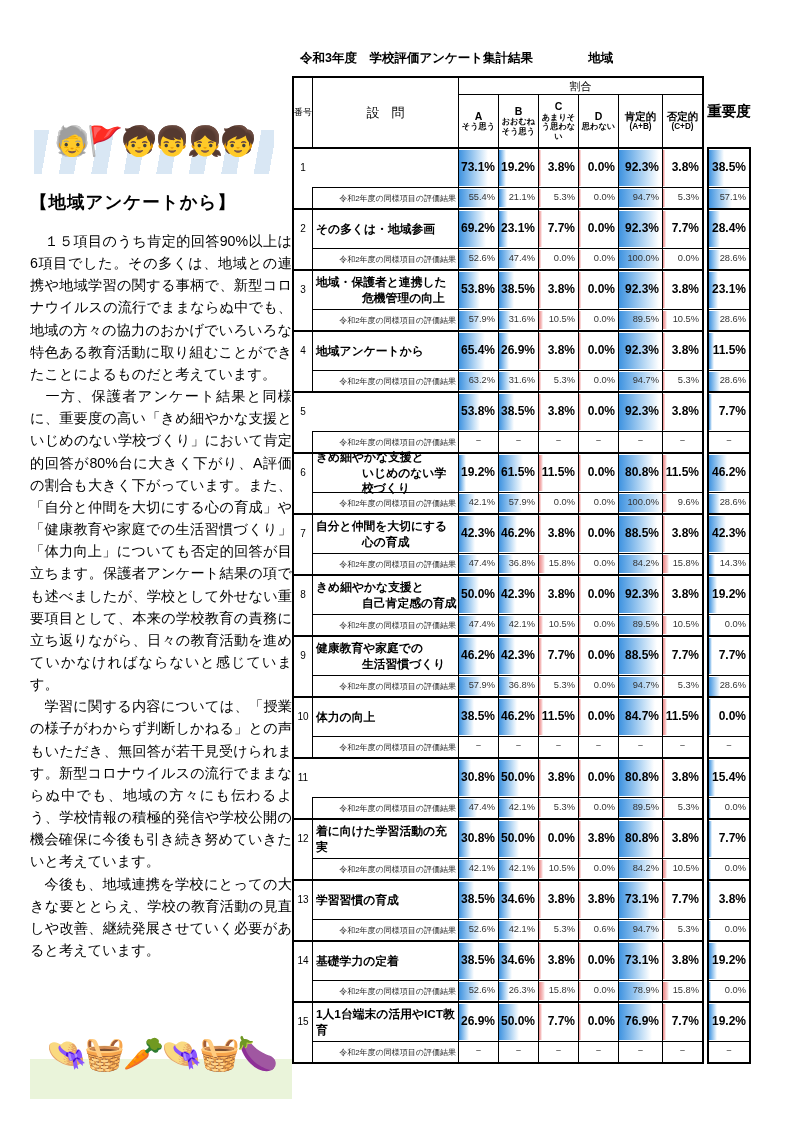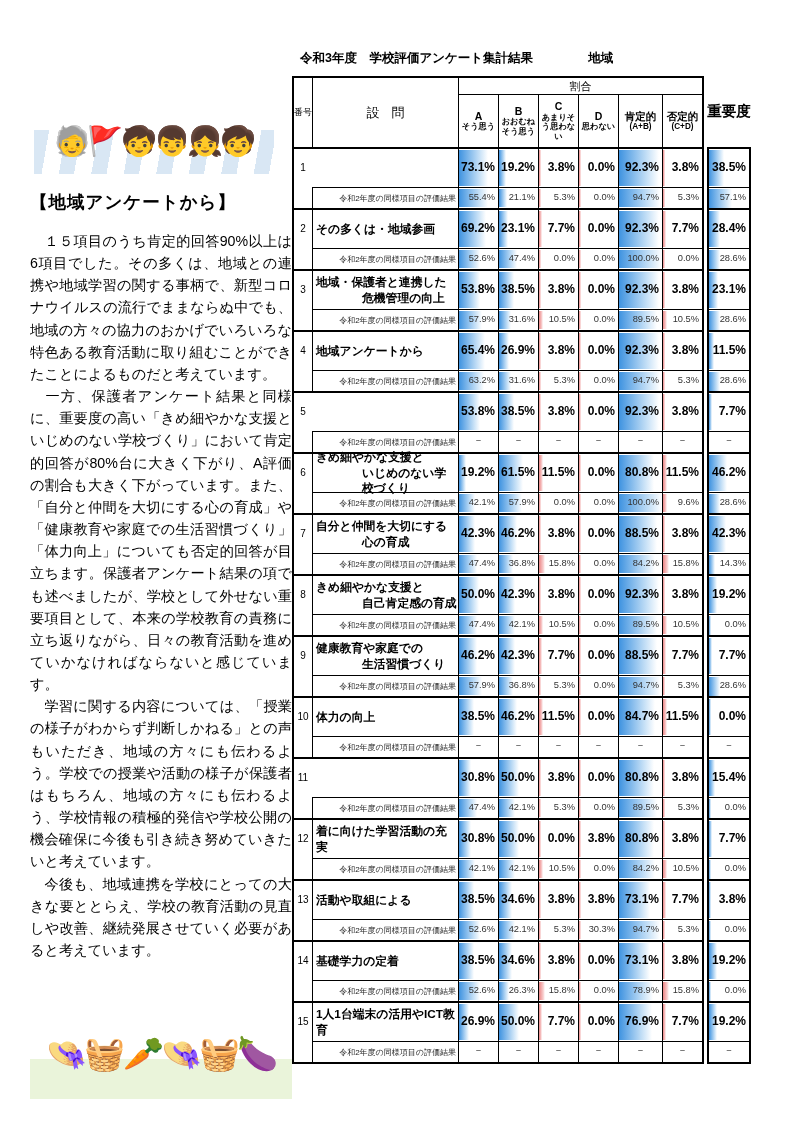--- a/index.html
+++ b/index.html
@@ -77,21 +77,21 @@
 
 <div class="left-col">
   <div class="illust illust-top">
     <div class="crosswalk"></div>
     <div class="illust-emojis">🧓🚩🧒👦👧🧒</div>
   </div>
   <div class="left-heading">【地域アンケートから】</div>
   <div class="left-text">
     <p>　１５項目のうち肯定的回答90%以上は6項目でした。その多くは、地域との連携や地域学習の関する事柄で、新型コロナウイルスの流行でままならぬ中でも、地域の方々の協力のおかげでいろいろな特色ある教育活動に取り組むことができたことによるものだと考えています。</p>
     <p>　一方、保護者アンケート結果と同様に、重要度の高い「きめ細やかな支援といじめのない学校づくり」において肯定的回答が80%台に大きく下がり、A評価の割合も大きく下がっています。また、「自分と仲間を大切にする心の育成」や「健康教育や家庭での生活習慣づくり」「体力向上」についても否定的回答が目立ちます。保護者アンケート結果の項でも述べましたが、学校として外せない重要項目として、本来の学校教育の責務に立ち返りながら、日々の教育活動を進めていかなければならないと感じています。</p>
-    <p>　学習に関する内容については、「授業の様子がわからず判断しかねる」との声もいただき、地域の方々にも伝わるよう。学校での授業や活動の様子が保護者はもちろん、地域の方々にも伝わるよう、学校情報の積極的発信や学校公開の機会確保に今後も引き続き努めていきたいと考えています。</p>
+    <p>　学習に関する内容については、「授業の様子がわからず判断しかねる」との声もいただき、無回答が若干見受けられます。新型コロナウイルスの流行でままならぬ中でも、地域の方々にも伝わるよう、学校情報の積極的発信や学校公開の機会確保に今後も引き続き努めていきたいと考えています。</p>
     <p>　今後も、地域連携を学校にとっての大きな要ととらえ、学校の教育活動の見直しや改善、継続発展させていく必要があると考えています。</p>
   </div>
   <div class="illust illust-bottom">
     <div class="ground"></div>
     <div class="illust-emojis">👒🧺🥕👒🧺🍆</div>
   </div>
 </div>
 
 <div class="right-col">
   <div class="title-row">
@@ -917,21 +917,21 @@
           <div class="imp-prev">
             <div class="bar" style="width: 4%; background: linear-gradient(90deg, rgb(63, 147, 224) 0%, rgb(201, 226, 247) 72%, rgba(255, 255, 255, 0) 100%);"></div>
             <span class="vtxt">0.0%</span>
           </div>
         </div>
       </div>
       <div class="block-row">
         <div class="block-main">
           <div class="num-cell">13</div>
           <div class="q-cell">
-            <div>活動や取組による</div>
+            <div>学習習慣の育成</div>
           </div>
           <div class="cell-val" style="grid-area: 1 / 3;">
             <div class="bar" style="width: 38.5%; background: linear-gradient(90deg, rgb(63, 147, 224) 0%, rgb(201, 226, 247) 72%, rgba(255, 255, 255, 0) 100%);"></div>
             <span class="vtxt">38.5%</span>
           </div>
           <div class="cell-val" style="grid-area: 1 / 4;">
             <div class="bar" style="width: 34.6%; background: linear-gradient(90deg, rgb(63, 147, 224) 0%, rgb(201, 226, 247) 72%, rgba(255, 255, 255, 0) 100%);"></div>
             <span class="vtxt">34.6%</span>
           </div>
           <div class="cell-val" style="grid-area: 1 / 5;">
@@ -958,21 +958,21 @@
           <div class="cell-val r2" style="grid-area: 2 / 4;">
             <div class="bar" style="width: 42.1%; background: linear-gradient(90deg, rgb(63, 147, 224) 0%, rgb(201, 226, 247) 72%, rgba(255, 255, 255, 0) 100%);"></div>
             <span class="vtxt">42.1%</span>
           </div>
           <div class="cell-val r2" style="grid-area: 2 / 5;">
             <div class="bar" style="width: 5.3%; background: linear-gradient(90deg, rgb(236, 132, 132) 0%, rgb(248, 208, 208) 72%, rgba(255, 255, 255, 0) 100%);"></div>
             <span class="vtxt">5.3%</span>
           </div>
           <div class="cell-val r2" style="grid-area: 2 / 6;">
             <div class="bar" style="width: 4%; background: linear-gradient(90deg, rgb(236, 132, 132) 0%, rgb(248, 208, 208) 72%, rgba(255, 255, 255, 0) 100%);"></div>
-            <span class="vtxt">30.3%</span>
+            <span class="vtxt">0.6%</span>
           </div>
           <div class="cell-val r2" style="grid-area: 2 / 7;">
             <div class="bar" style="width: 94.7%; background: linear-gradient(90deg, rgb(63, 147, 224) 0%, rgb(201, 226, 247) 72%, rgba(255, 255, 255, 0) 100%);"></div>
             <span class="vtxt">94.7%</span>
           </div>
           <div class="cell-val r2" style="grid-area: 2 / 8;">
             <div class="bar" style="width: 5.3%; background: linear-gradient(90deg, rgb(236, 132, 132) 0%, rgb(248, 208, 208) 72%, rgba(255, 255, 255, 0) 100%);"></div>
             <span class="vtxt">5.3%</span>
           </div>
         </div>

